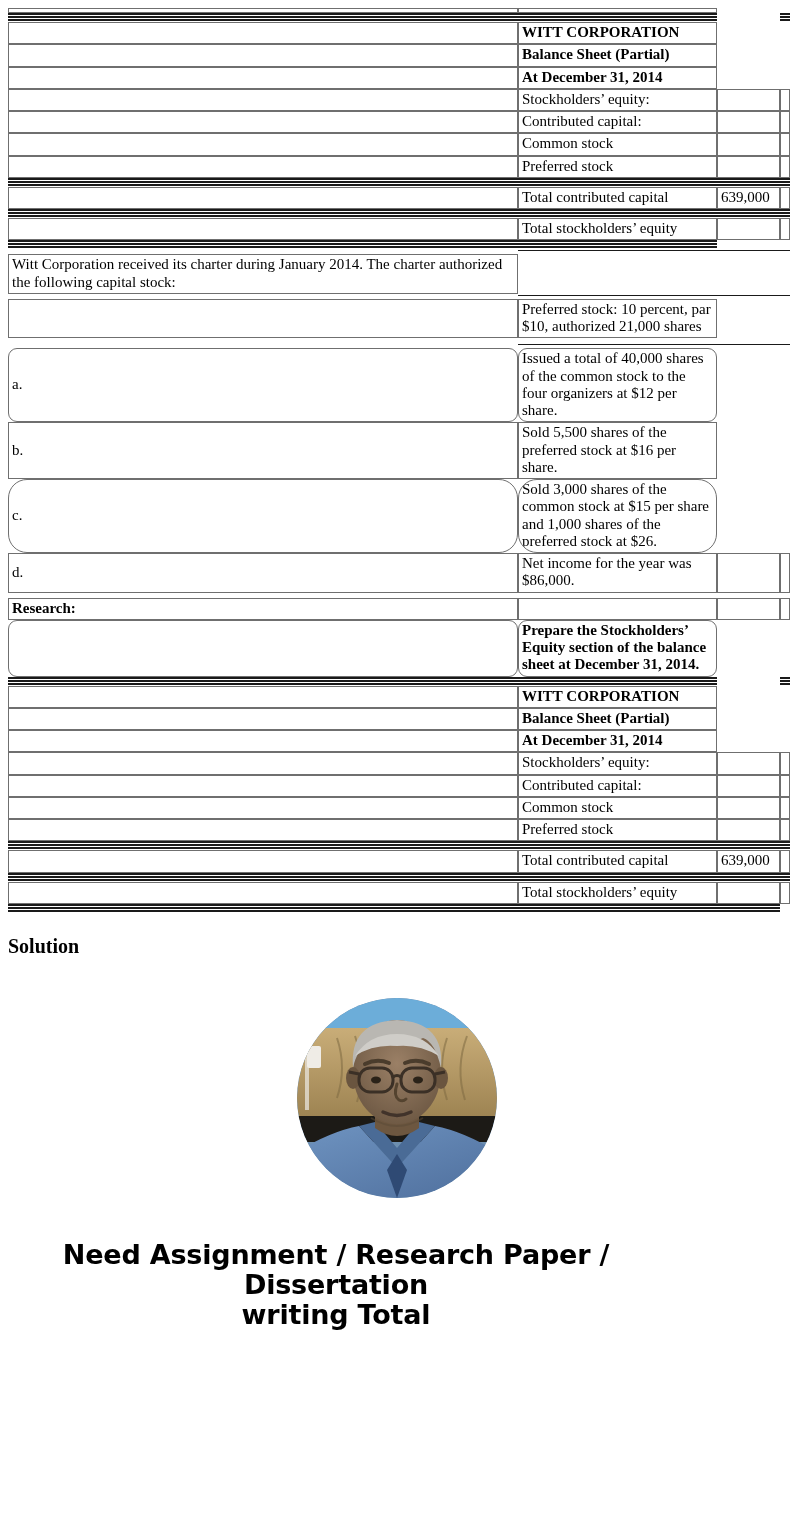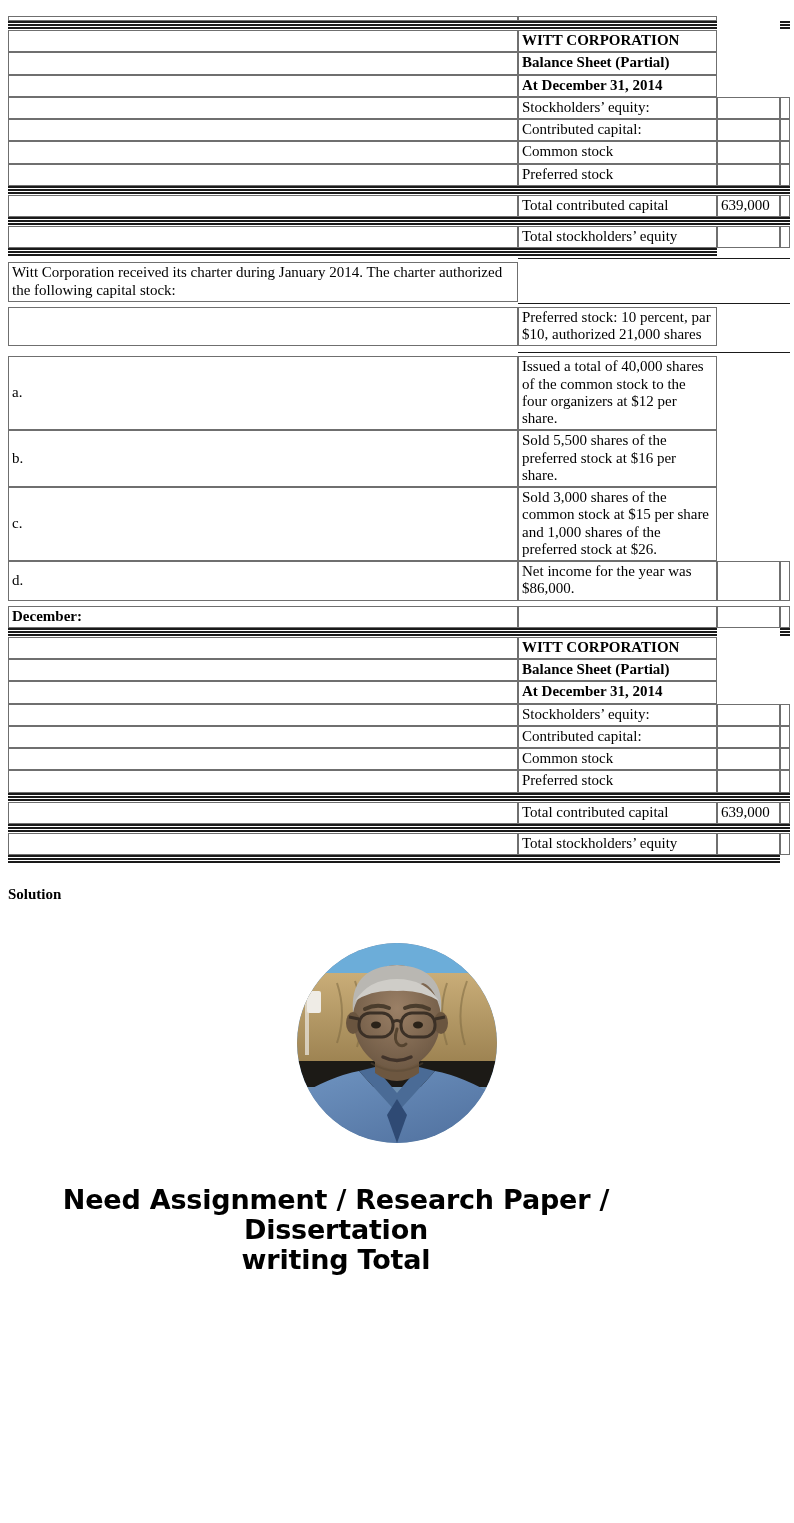--- a/index.html
+++ b/index.html
@@ -11,21 +11,21 @@
   body {
     width: 794px;
     height: 1523px;
     overflow: hidden;
     font-family: "Liberation Serif", "DejaVu Serif", serif;
     color: #000000;
   }
 
   
   .sheet-wrap {
-    padding: 16px 0 0 8px;
+    padding: 8px 0 0 8px;
     box-sizing: border-box;
     width: 778px;
   }
   table.sheet {
     border-collapse: separate;
     border-spacing: 0;
     table-layout: fixed;
     width: 782px;
     margin: 0;
     font-size: 15px;
@@ -83,30 +83,30 @@
     background:
       linear-gradient(to bottom,
         #ffffff 0px, #ffffff 1px,
         #1a1a1a 1px, #1a1a1a 2px,
         #ffffff 2px, #ffffff 5px);
   }
 
   .b  { font-weight: bold; }
   .tall2 { height: 38px; }
   .tall3 { height: 56px; }
-  .tall4 { height: 74px; }
-  .tall5 { height: 90px; }
+  .tall4 { height: 74px; border-radius: 9px; }
+  .tall5 { height: 90px; border-radius: 19px; }
   .num-bottom { vertical-align: bottom; padding-bottom: 1px; }
   .top-al { vertical-align: top; }
 
   
   .solution-heading {
     font-family: "Liberation Serif", "DejaVu Serif", serif;
     font-weight: bold;
-    font-size: 15px;
+    font-size: 20px;
     margin: 22px 0 2px 8px;
   }
 
   
   .avatar-row {
     width: 794px;
     display: flex;
     justify-content: center;
     margin-top: 40px;
   }
@@ -309,26 +309,32 @@
   </tr>
 
   <tr class="thinsep">
     <td class="c1"></td>
     <td class="c2"></td>
     <td class="c3"></td>
     <td class="c4"></td>
   </tr>
 
   <tr>
-    <td class="c1 b">December:</td>
-    <td class="c2"></td>
-    <td class="c3"></td>
-    <td class="c4"></td>
-  </tr>
-
+    <td class="c1 b">Research:</td>
+    <td class="c2"></td>
+    <td class="c3"></td>
+    <td class="c4"></td>
+  </tr>
+
+  <tr>
+    <td class="c1 tall4"></td>
+    <td class="c2 tall4 top-al b">Prepare the Stockholders’ Equity section of the balance sheet at December 31, 2014.</td>
+    <td class="c3 tall4" style="border:none;"></td>
+    <td class="c4 tall4" style="border:none;"></td>
+  </tr>
 
   <tr class="sep">
     <td class="c1"></td>
     <td class="c2"></td>
     <td class="c3 blankgap"></td>
     <td class="c4"></td>
   </tr>
 
   <tr>
     <td class="c1"></td>

